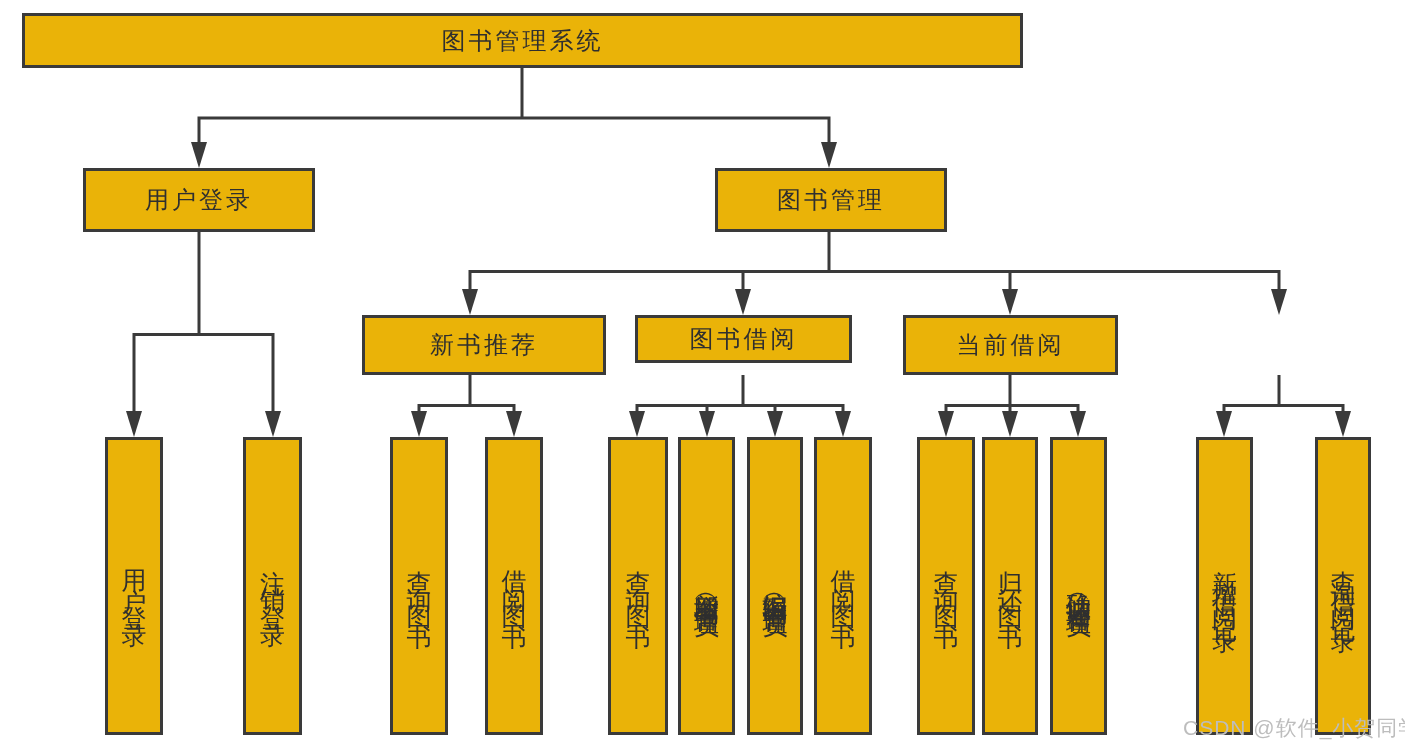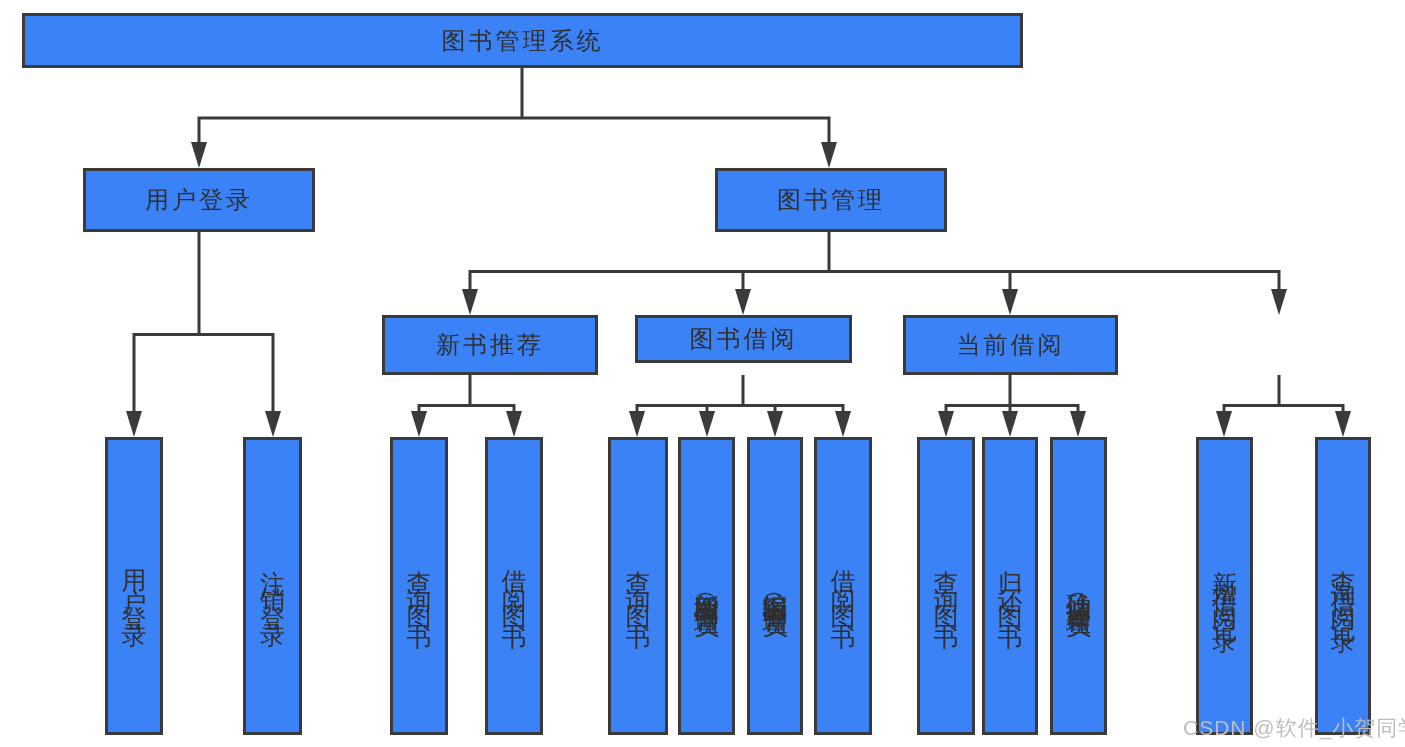--- a/index.html
+++ b/index.html
@@ -14,35 +14,35 @@
   }
   #wires {
     position: absolute;
     left: 0; top: 0;
     width: 1405px; height: 747px;
   }
   .node {
     position: absolute;
     box-sizing: border-box;
     border: 3px solid #3a3a3a;
-    background: #3b82f6;
+    background: #eab308;
     display: flex;
     align-items: center;
     justify-content: center;
   }
   .hnode span {
     font-size: 24px;
     letter-spacing: 3px;
     white-space: nowrap;
     color: #2f2f2f;
   }
   .root-box { left: 22px; top: 13px; width: 1001px; height: 55px; }
   .b-user   { left: 83px;  top: 168px; width: 232px; height: 64px; }
   .b-mgmt   { left: 715px; top: 168px; width: 232px; height: 64px; }
-  .b-l3-1   { left: 362px;  top: 315px; width: 216px; height: 60px; margin-left: 20px; }
+  .b-l3-1   { left: 362px;  top: 315px; width: 244px; height: 60px; }
   .b-l3-2   { left: 635px;  top: 315px; width: 217px; height: 48px; }
   .b-l3-3   { left: 903px;  top: 315px; width: 215px; height: 60px; }
   .b-l3-4   { left: 1170px; top: 315px; width: 217px; height: 60px; }
 
   .leaf { top: 437px; height: 298px; }
   .leaf span {
     writing-mode: vertical-rl;
     font-size: 25px;
     line-height: 1;
     color: #2f2f2f;

